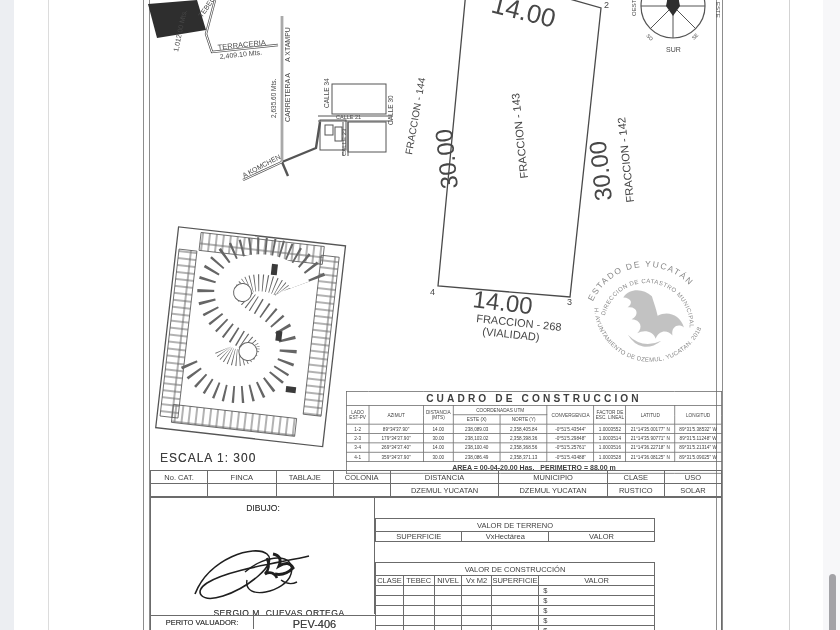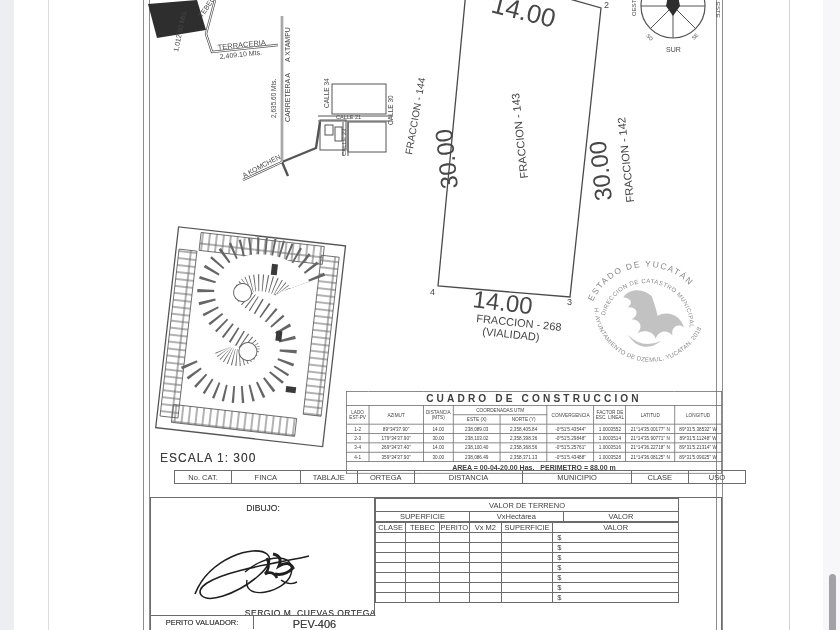--- a/index.html
+++ b/index.html
@@ -18,34 +18,34 @@
   .ink{color:#3f3f3f;text-shadow:0 0 .5px #777;}
   svg text{fill:#474747;font-family:"Liberation Sans",sans-serif;}
   
   #cuadro{left:346px;top:391px;width:482px;transform:scale(.78);transform-origin:0 0;}
   #cuadro table{border-collapse:collapse;width:482px;table-layout:fixed;}
   #cuadro th,#cuadro td{border:1px solid #6b6b6b;padding:0;font-size:6px;font-weight:normal;
       text-align:center;white-space:nowrap;overflow:hidden;height:11px;color:#3f3f3f;}
   #cuadro .title{font-size:13px;font-weight:bold;letter-spacing:4px;height:17px;}
   #cuadro .foot{font-size:9px;font-weight:bold;height:14px;}
   
-  #info{left:150px;top:470px;width:572px;margin-left:24px;}
+  #info{left:150px;top:470px;width:572px;}
   #info table{border-collapse:collapse;width:572px;table-layout:fixed;}
   #info th,#info td{border:1px solid #6b6b6b;font-size:7.5px;font-weight:normal;text-align:center;
       height:12px;padding:0;white-space:nowrap;overflow:hidden;color:#3f3f3f;}
   
   #lower{left:150px;top:497px;width:572px;height:133px;border:1px solid #6b6b6b;border-bottom:none;box-sizing:border-box;}
   #dibujo-cell{left:0;top:0;width:224px;height:116px;border-right:1px solid #6b6b6b;box-sizing:border-box;}
   #dibujo-label{left:0;top:5px;width:224px;text-align:center;font-size:8.5px;}
-  #sign-name{left:1px;top:110px;width:224px;text-align:right;font-size:8.5px;letter-spacing:.5px;}
+  #sign-name{left:16px;top:110px;width:224px;text-align:center;font-size:8.5px;letter-spacing:.5px;}
   #perito-row{left:0;top:117px;width:224px;height:14px;border-top:1px solid #6b6b6b;box-sizing:border-box;display:flex;}
   #perito-row .c1{width:103px;border-right:1px solid #6b6b6b;box-sizing:border-box;text-align:center;font-size:7.5px;padding-top:2px;}
   #perito-row .c2{width:121px;text-align:center;font-size:11px;padding-top:2px;}
   #valor-area{left:224px;top:0;width:344px;height:133px;}
-  #valor-area table{border-collapse:collapse;width:304px;table-layout:fixed;}
+  #valor-area table{border-collapse:collapse;width:280px;table-layout:fixed;margin-top:20px;}
   #valor-area th,#valor-area td{border:1px solid #6b6b6b;font-size:7.5px;font-weight:normal;
       text-align:center;padding:0;white-space:nowrap;overflow:hidden;color:#3f3f3f;}
   .th-title{height:12px;font-size:8.5px;}
   .dollar{text-align:left !important;padding-left:4px !important;}
   #escala{left:160px;top:451px;font-size:12px;letter-spacing:1px;}
   #splan{left:166px;top:230px;width:176px;height:212px;transform:rotate(6.5deg);transform-origin:40% 40%;}
 </style>
 </head>
 <body>
 
@@ -279,25 +279,35 @@
       <col style="width:19%">
         <col style="width:19%">
         <col style="width:10%">
         <col style="width:10%">
     </colgroup>
     <tbody>
         <tr>
       <th>No. CAT.</th>
           <th>FINCA</th>
           <th>TABLAJE</th>
-      <th>ORTEGA</th>
+      <th>COLONIA</th>
           <th>DISTANCIA</th>
           <th>MUNICIPIO</th>
       <th>CLASE</th>
           <th>USO</th>
+    </tr>
+    <tr>
+      <td></td>
+          <td></td>
+          <td></td>
+      <td></td>
+          <td>DZEMUL YUCATAN</td>
+          <td>DZEMUL YUCATAN</td>
+      <td>RUSTICO</td>
+          <td>SOLAR</td>
     </tr>
   </tbody>
     </table>
 </div>
 
 <div class="abs" id="lower">
   <div class="abs" id="dibujo-cell">
     <div class="abs ink" id="dibujo-label">DIBUJO:</div>
     <svg class="abs" style="left:30px;top:38px;width:180px;height:72px" viewBox="0 0 180 72">
       <g fill="none" stroke="#1f1f1f">
@@ -335,24 +345,27 @@
     <table>
       <colgroup>
         <col style="width:10%">
           <col style="width:11%">
           <col style="width:10%">
         <col style="width:10.5%">
           <col style="width:17%">
           <col style="width:41.5%">
       </colgroup>
       <tbody>
+          <tr>
+            <th class="th-title" colspan="6">VALOR DE CONSTRUCCIÓN</th>
+          </tr>
       <tr>
         <th>CLASE</th>
             <th>TEBEC</th>
-        <th>PERITO</th>
+        <th>NIVEL</th>
             <th>Vx M2</th>
         <th>SUPERFICIE</th>
             <th>VALOR</th>
       </tr>
       <tr>
             <td></td>
             <td></td>
             <td></td>
             <td></td>
             <td></td>

